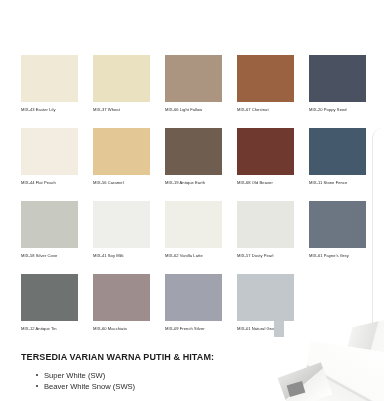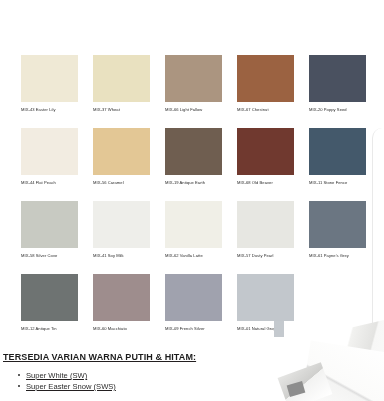--- a/index.html
+++ b/index.html
@@ -100,24 +100,23 @@
     font-size: 4.1px;
     line-height: 6px;
     letter-spacing: 0.06px;
     color: #2b2b2b;
     white-space: nowrap;
   }
 
   
   .footer {
     position: absolute;
-    left: 3px;
+    left: 21px;
     top: 352px;
     width: 300px;
-    text-decoration: underline;
   }
   .footer-title {
     font-size: 9px;
     font-weight: bold;
     letter-spacing: 0.1px;
     color: #1c1c1c;
     margin: 0 0 4px 0;
     line-height: 11px;
   }
   .bullets {
@@ -223,21 +222,21 @@
       <div class="cell">
         <span class="chip" style="background: rgb(194, 199, 204);"></span>
         <span class="chip-label">MIX-01 Natural Gray</span>
       </div>
     </div>
 
   <div class="footer">
     <div class="footer-title">TERSEDIA VARIAN WARNA PUTIH &amp; HITAM:</div>
     <ul class="bullets">
         <li><span class="dot"></span><span>Super White (SW)</span></li>
-        <li><span class="dot"></span><span>Super Easter Snow (SWS)</span></li>
+        <li><span class="dot"></span><span>Beaver White Snow (SWS)</span></li>
       </ul>
   </div>
 
   <div class="page-edge"></div>
 
   <div class="corner-photo">
     <div class="p1"></div>
     <div class="p2"></div>
     <div class="p3"></div>
     <div class="p4"></div>

